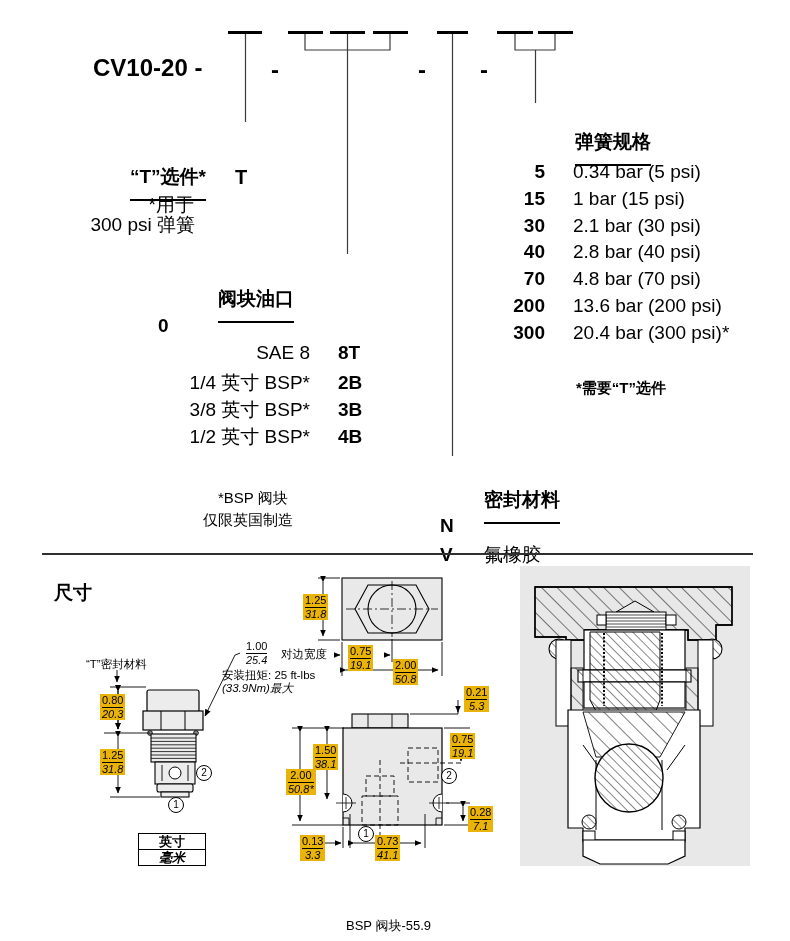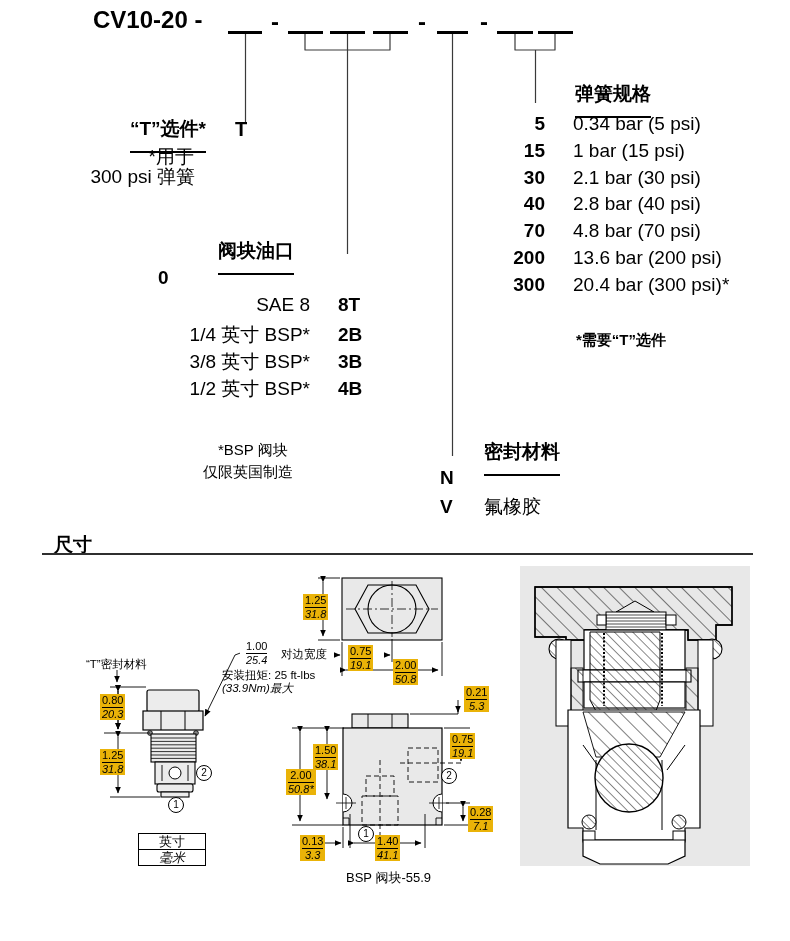--- a/index.html
+++ b/index.html
@@ -1,20 +1,20 @@
 <!DOCTYPE html>
 <html><head>
 <meta charset="utf-8">
 <style>
   html,body{margin:0;padding:0;}
   body{
     width:790px;height:941px;position:relative;background:#fff;color:#000;
     font-family:"Liberation Sans","DejaVu Sans",sans-serif;overflow:hidden;
   }
-  .abs{position:absolute;}
+  .abs{position:absolute;margin-top:48px;}
   .b{font-weight:bold;}
   .hdr span{border-bottom:2px solid #000;padding-bottom:12px;}
   .t19{font-size:19px;line-height:1.2;}
   .t15{font-size:15px;line-height:1.2;}
   .bar{position:absolute;height:3px;background:#000;}
   .row{display:flex;align-items:baseline;}
   .prow{height:27.3px;}
   .plabel{width:180px;text-align:right;font-size:19px;}
   .pcode{margin-left:28px;font-weight:bold;font-size:19px;width:44px;}
   .srow{height:26.8px;}
@@ -23,21 +23,21 @@
   .serow{height:26.5px;}
   .secode{width:18px;font-weight:bold;font-size:19px;}
   .selabel{margin-left:26px;font-size:19px;white-space:nowrap;}
   .frac{position:absolute;text-align:center;font-size:11px;line-height:1.15;background:#eab308;padding:0 2px;z-index:5;}
   .frac .num{display:block;}
   .frac .den{display:block;border-top:1px solid #000;font-style:italic;}
   .dimnote{position:absolute;font-size:11.5px;line-height:1.25;white-space:nowrap;z-index:5;}
   .circ{position:absolute;width:14px;height:14px;border:1.4px solid #000;border-radius:50%;
         font-size:10px;line-height:14px;text-align:center;background:#fff;z-index:6;}
   .legend{position:absolute;left:138px;top:833px;width:66px;border:1.5px solid #000;background:#fff;text-align:center;z-index:5;}
-  .legend .cell{font-size:13px;font-weight:normal;line-height:15px;}
+  .legend .cell{font-size:13px;font-weight:bold;line-height:15px;}
   .legend .cell:first-child{border-bottom:1.5px solid #000;}
   svg{position:absolute;}
   .rule{position:absolute;background:#2f2f2f;}
 </style>
 </head>
 <body>
 
 <div class="abs b" style="left:93px;top:6px;font-size:24px;">CV10-20 -</div>
 <div class="abs b" style="left:271px;top:8px;font-size:24px;">-</div>
 <div class="abs b" style="left:418px;top:8px;font-size:24px;">-</div>
@@ -301,21 +301,21 @@
   </div>
 <div class="frac" style="left:468px;top:806px;">
     <span class="num">0.28</span>
     <span class="den">7.1</span>
   </div>
 <div class="frac" style="left:300px;top:835px;">
     <span class="num">0.13</span>
     <span class="den">3.3</span>
   </div>
 <div class="frac" style="left:375px;top:835px;">
-    <span class="num">1.40</span>
+    <span class="num">0.73</span>
     <span class="den">41.1</span>
   </div>
 <div class="circ" style="left:441px;top:768px;">2</div>
 <div class="circ" style="left:358px;top:826px;">1</div>
 <div class="abs" style="left:346px;top:869px;font-size:13px;">BSP 阀块-55.9</div>
 
 <svg style="left:520px;top:566px;" width="230" height="300" viewBox="520 566 230 300">
   <defs>
     <pattern id="hatch1" width="11" height="11" patternUnits="userSpaceOnUse" patternTransform="rotate(-45)">
       <line x1="0" y1="0" x2="0" y2="11" stroke="#000" stroke-width="1"></line>

